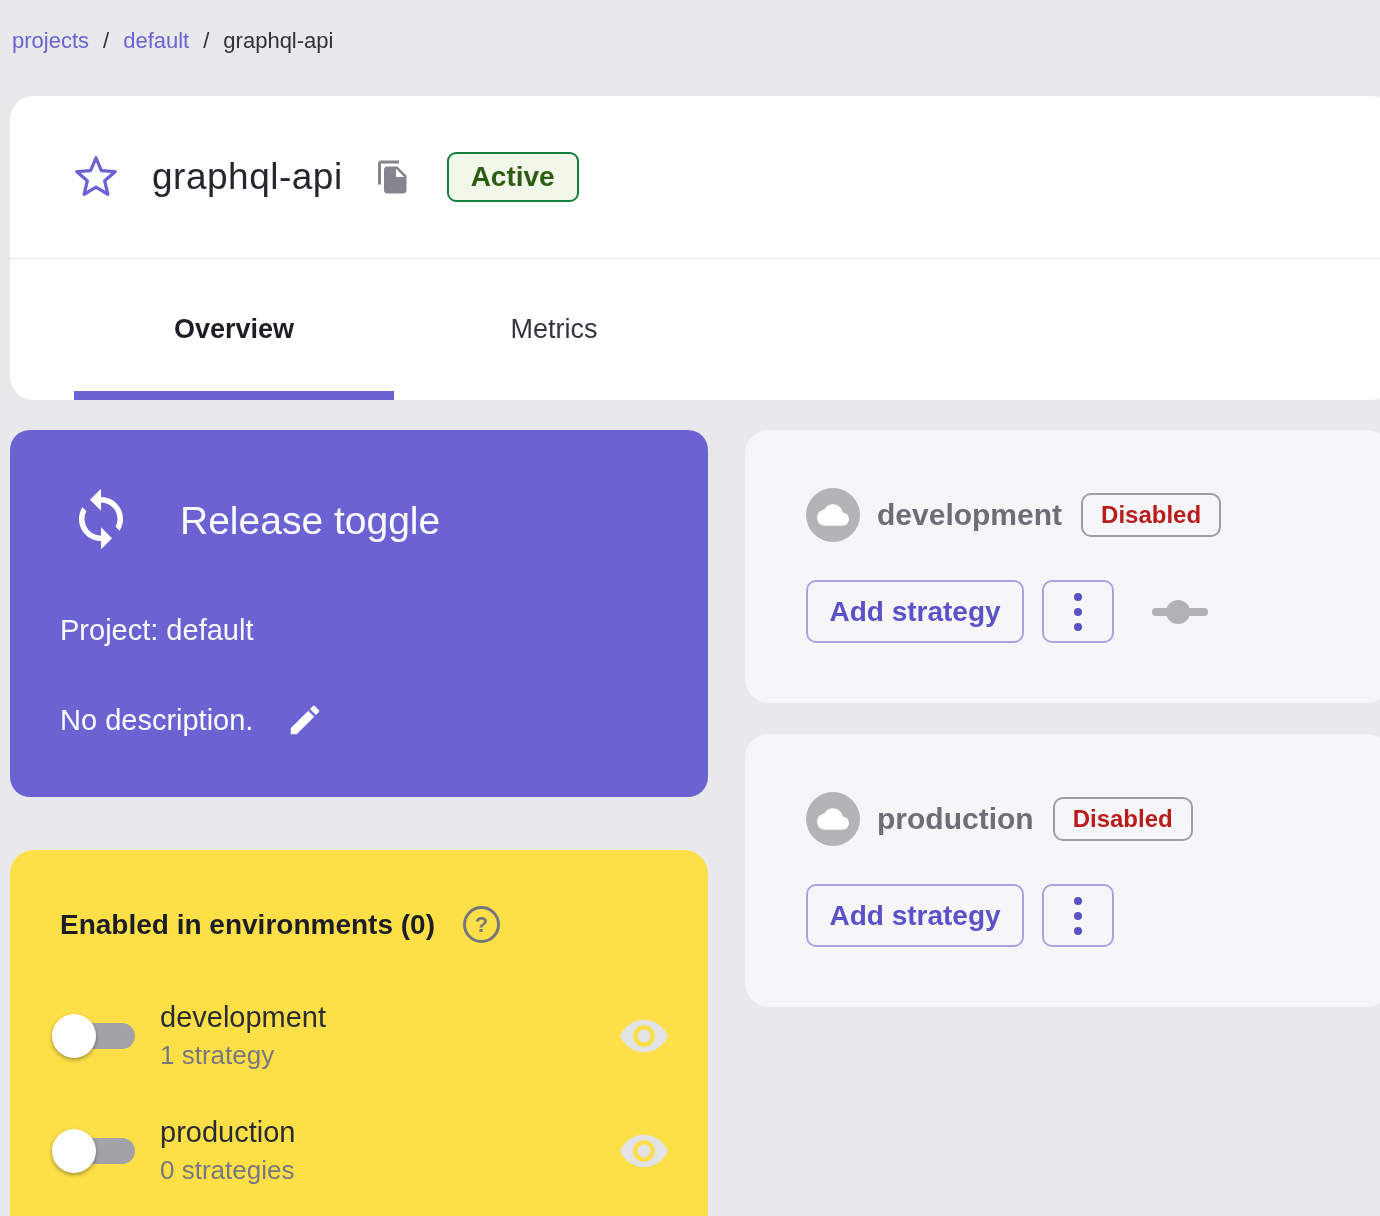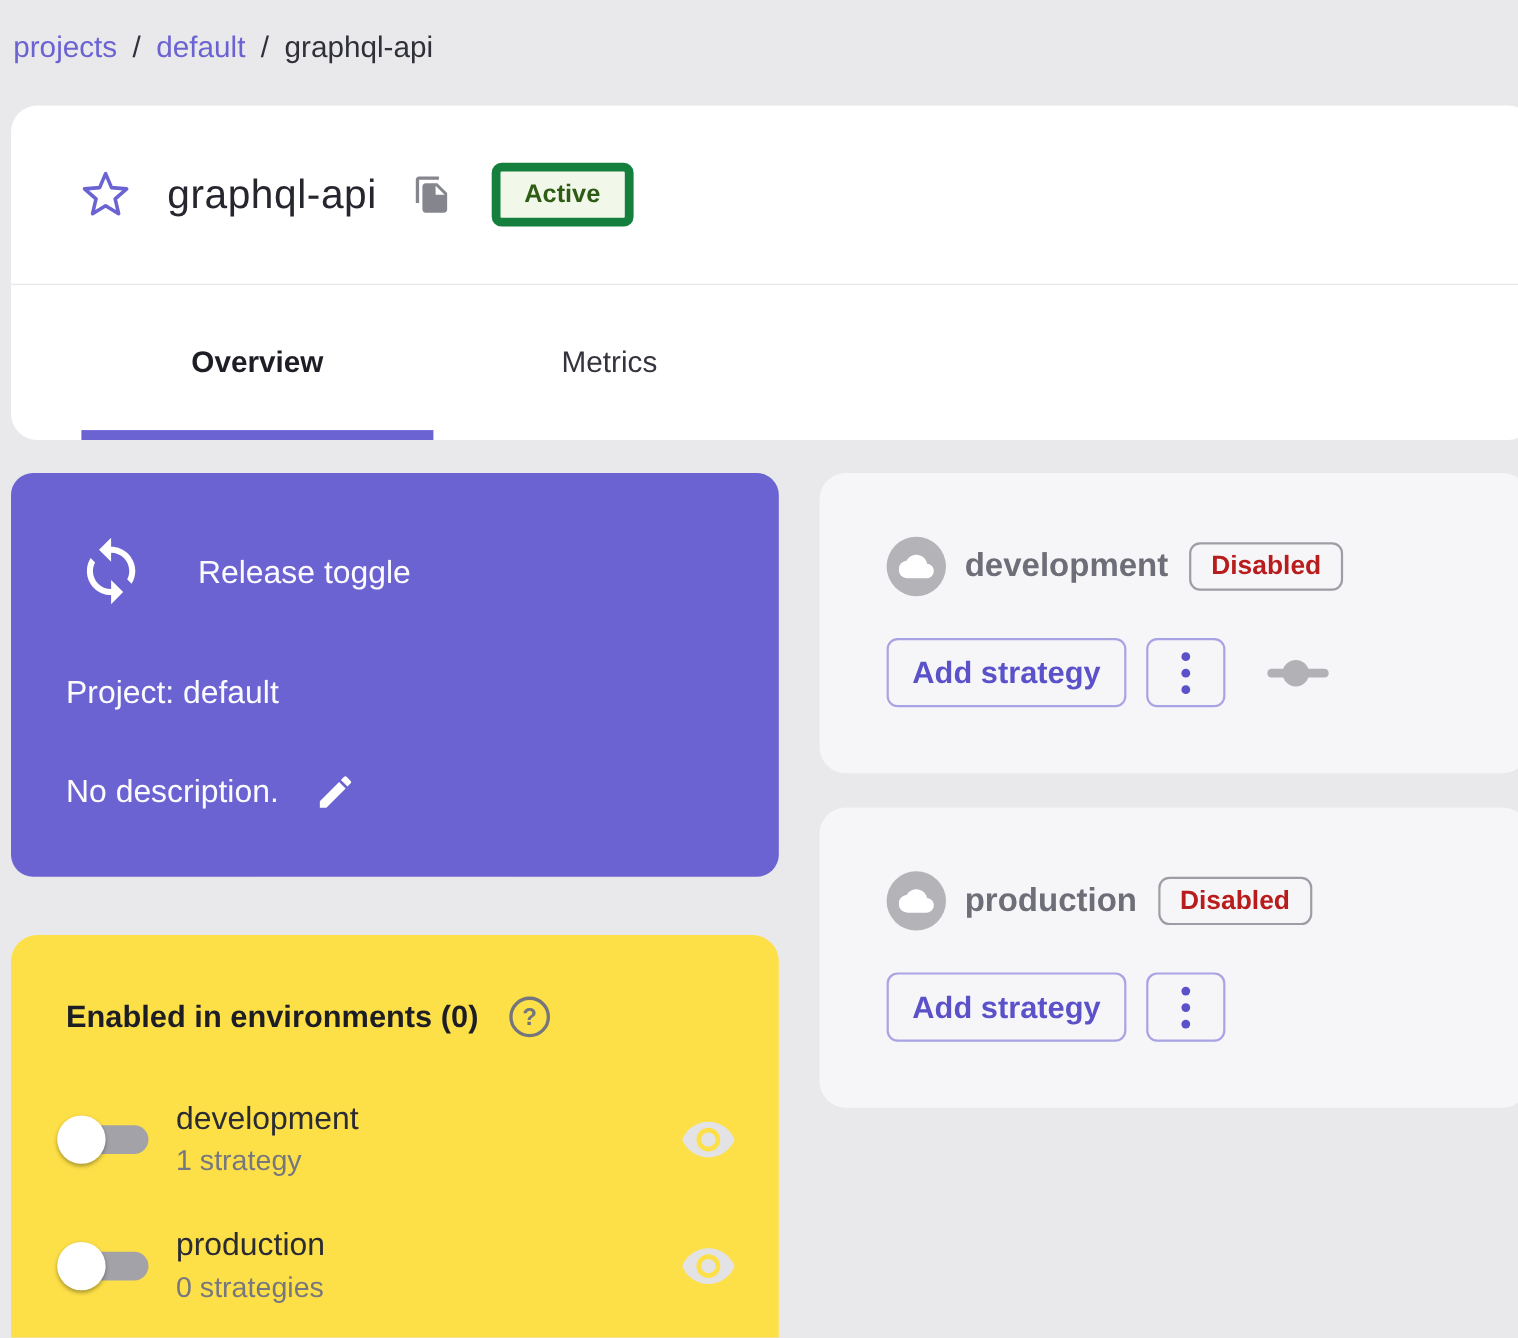--- a/index.html
+++ b/index.html
@@ -6,43 +6,43 @@
   html, body { width: 1380px; height: 1216px; overflow: hidden; }
   body {
     font-family: "Liberation Sans", "DejaVu Sans", sans-serif;
     background: #e9e9eb;
   }
   .page { position: relative; width: 1380px; height: 1216px; }
 
   
   .breadcrumb {
     position: absolute; left: 12px; top: 28px;
-    font-size: 27px; color: #30303a; display: flex; gap: 14px; align-items: center;
+    font-size: 22px; color: #30303a; display: flex; gap: 14px; align-items: center;
   }
   .breadcrumb a { color: #6b63d2; text-decoration: none; cursor: pointer; }
   .breadcrumb .sep { color: #30303a; }
 
   
   .header-card {
     position: absolute; left: 10px; top: 96px; width: 1385px; height: 304px;
     background: #ffffff; border-radius: 24px;
   }
   .title-row {
     position: absolute; left: 0; top: 0; right: 0; height: 162px;
     display: flex; align-items: center; padding-left: 62px;
   }
   .star-btn { width: 48px; height: 48px; display: flex; align-items: center; justify-content: center; cursor: pointer; }
   .page-title {
     margin-left: 32px; font-size: 37px; font-weight: 500; color: #26262e; letter-spacing: 0.5px;
   }
   .copy-btn { margin-left: 30px; width: 40px; height: 40px; display: flex; align-items: center; justify-content: center; cursor: pointer; }
   .status-badge {
     margin-left: 34px;
-    background: #f1f8e9; border: 8px solid #15803d; border-radius: 9px;
-    color: #2e5c15; font-size: 23px; font-weight: 700;
+    background: #f1f8e9; border: 2px solid #15803d; border-radius: 9px;
+    color: #2e5c15; font-size: 28px; font-weight: 700;
     padding: 8px 22px; line-height: 1.1;
   }
   .header-divider {
     position: absolute; left: 0; right: 0; top: 162px; height: 1px; background: #e6e6e9;
   }
   .tabs {
     position: absolute; left: 64px; top: 163px; height: 141px; display: flex;
   }
   .tab {
     position: relative; width: 320px; display: flex; align-items: center; justify-content: center;
@@ -52,21 +52,21 @@
   .tab-underline {
     position: absolute; left: 0; bottom: 0; width: 100%; height: 9px; background: #6b63d2;
   }
 
   
   .toggle-card {
     position: absolute; left: 10px; top: 430px; width: 698px; height: 367px;
     background: #6b63d2; border-radius: 20px; color: #fbfbfe;
   }
   .tc-row1 { position: absolute; left: 58px; top: 56px; display: flex; align-items: center; }
-  .tc-type-label { margin-left: 46px; font-size: 29px; }
+  .tc-type-label { margin-left: 46px; font-size: 39px; }
   .tc-project { position: absolute; left: 50px; top: 184px; font-size: 29px; }
   .tc-desc { position: absolute; left: 50px; top: 268px; display: flex; align-items: center; font-size: 29px; }
   .pencil-btn { margin-left: 30px; width: 44px; height: 44px; display: flex; align-items: center; justify-content: center; cursor: pointer; }
 
   
   .env-card {
     position: absolute; left: 745px; width: 645px; height: 273px;
     background: #f6f6f8; border-radius: 24px; padding: 58px 0 0 61px;
   }
   .env-card.dev { top: 430px; }

